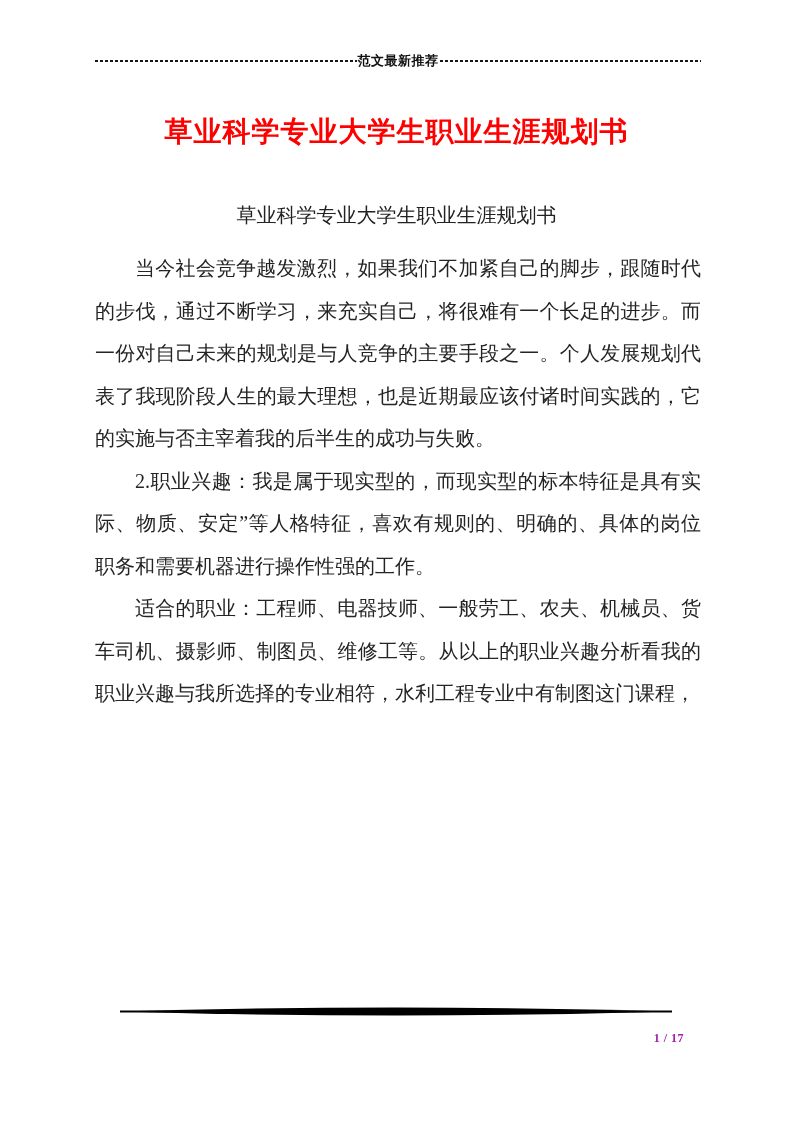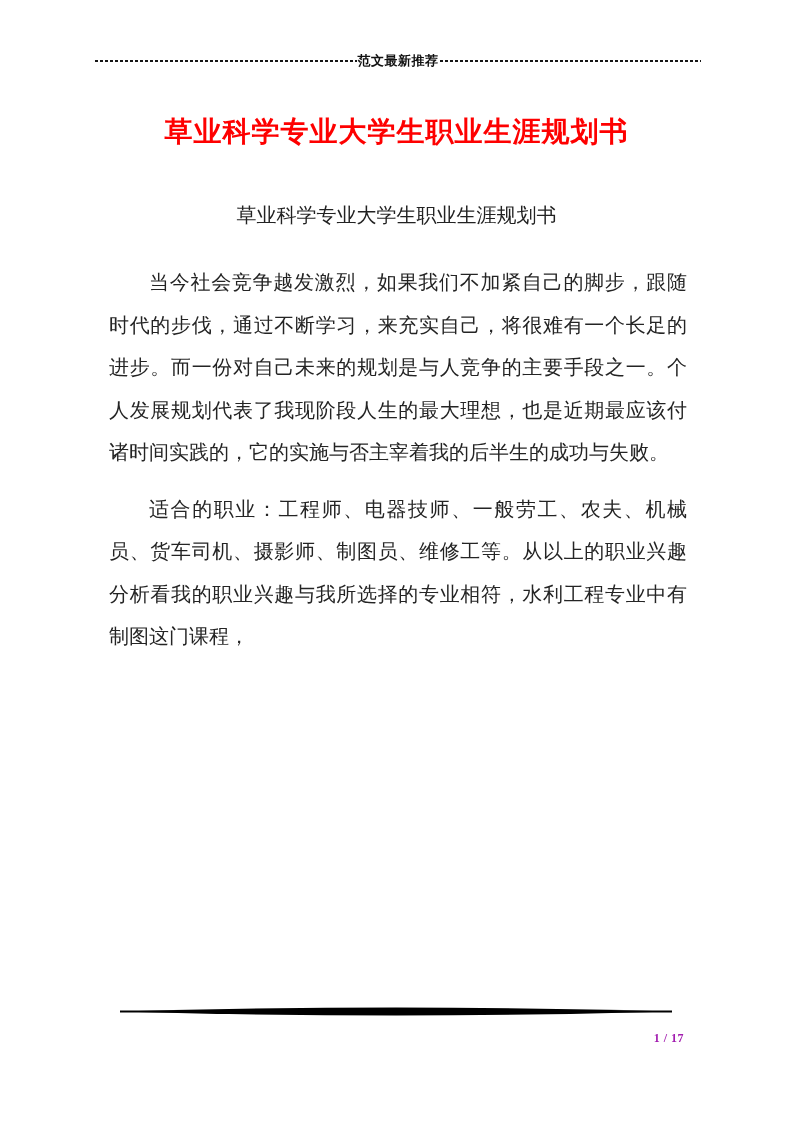--- a/index.html
+++ b/index.html
@@ -54,21 +54,21 @@
   .body-text {
     position: absolute;
     top: 247px;
     left: 95px;
     width: 606px;
     font-size: 20px;
     line-height: 42.5px;
     text-align: justify;
     color: #242424;
   }
-  .body-text p { margin: 14px; padding: 0; text-indent: 2em; }
+  .body-text p { margin: 0; padding: 0; text-indent: 2em; }
   .footer-divider {
     position: absolute;
     top: 1005px;
     left: 119px;
     width: 554px;
     height: 13px;
   }
   .page-number {
     position: absolute;
     top: 1031px;
@@ -89,20 +89,21 @@
     <span class="header-label">范文最新推荐</span>
     <span class="header-dash"></span>
   </div>
 
   <h1 class="doc-title" id="doc-title" style="color: rgb(254, 0, 0);">草业科学专业大学生职业生涯规划书</h1>
 
   <div class="doc-subtitle">草业科学专业大学生职业生涯规划书</div>
 
   <div class="body-text">
     <p>当今社会竞争越发激烈，如果我们不加紧自己的脚步，跟随时代的步伐，通过不断学习，来充实自己，将很难有一个长足的进步。而一份对自己未来的规划是与人竞争的主要手段之一。个人发展规划代表了我现阶段人生的最大理想，也是近期最应该付诸时间实践的，它的实施与否主宰着我的后半生的成功与失败。</p>
+    <p>2.职业兴趣：我是属于现实型的，而现实型的标本特征是具有实际、物质、安定”等人格特征，喜欢有规则的、明确的、具体的岗位职务和需要机器进行操作性强的工作。</p>
     <p>适合的职业：工程师、电器技师、一般劳工、农夫、机械员、货车司机、摄影师、制图员、维修工等。从以上的职业兴趣分析看我的职业兴趣与我所选择的专业相符，水利工程专业中有制图这门课程，</p>
   </div>
 
   <svg class="footer-divider" viewBox="0 0 554 13" preserveAspectRatio="none" aria-hidden="true">
     <line x1="1" y1="6.5" x2="553" y2="6.5" stroke="#000000" stroke-width="2"></line>
     <path d="M0,6.5 Q277,-1.5 554,6.5 Q277,14.5 0,6.5 Z" fill="#000000"></path>
   </svg>
 
   <div class="page-number">1 / 17</div>
 

